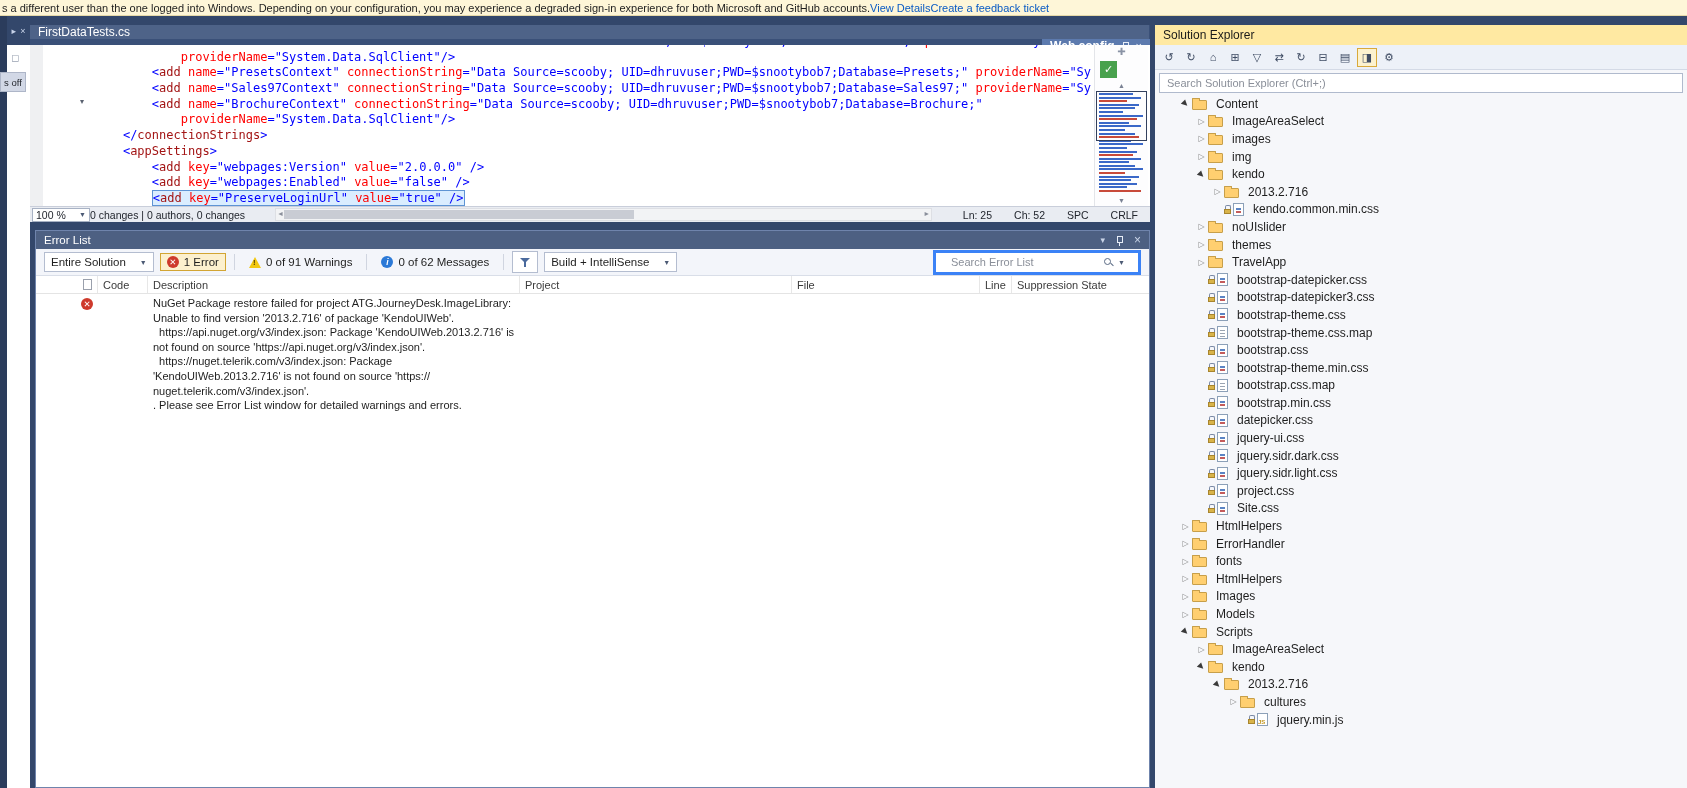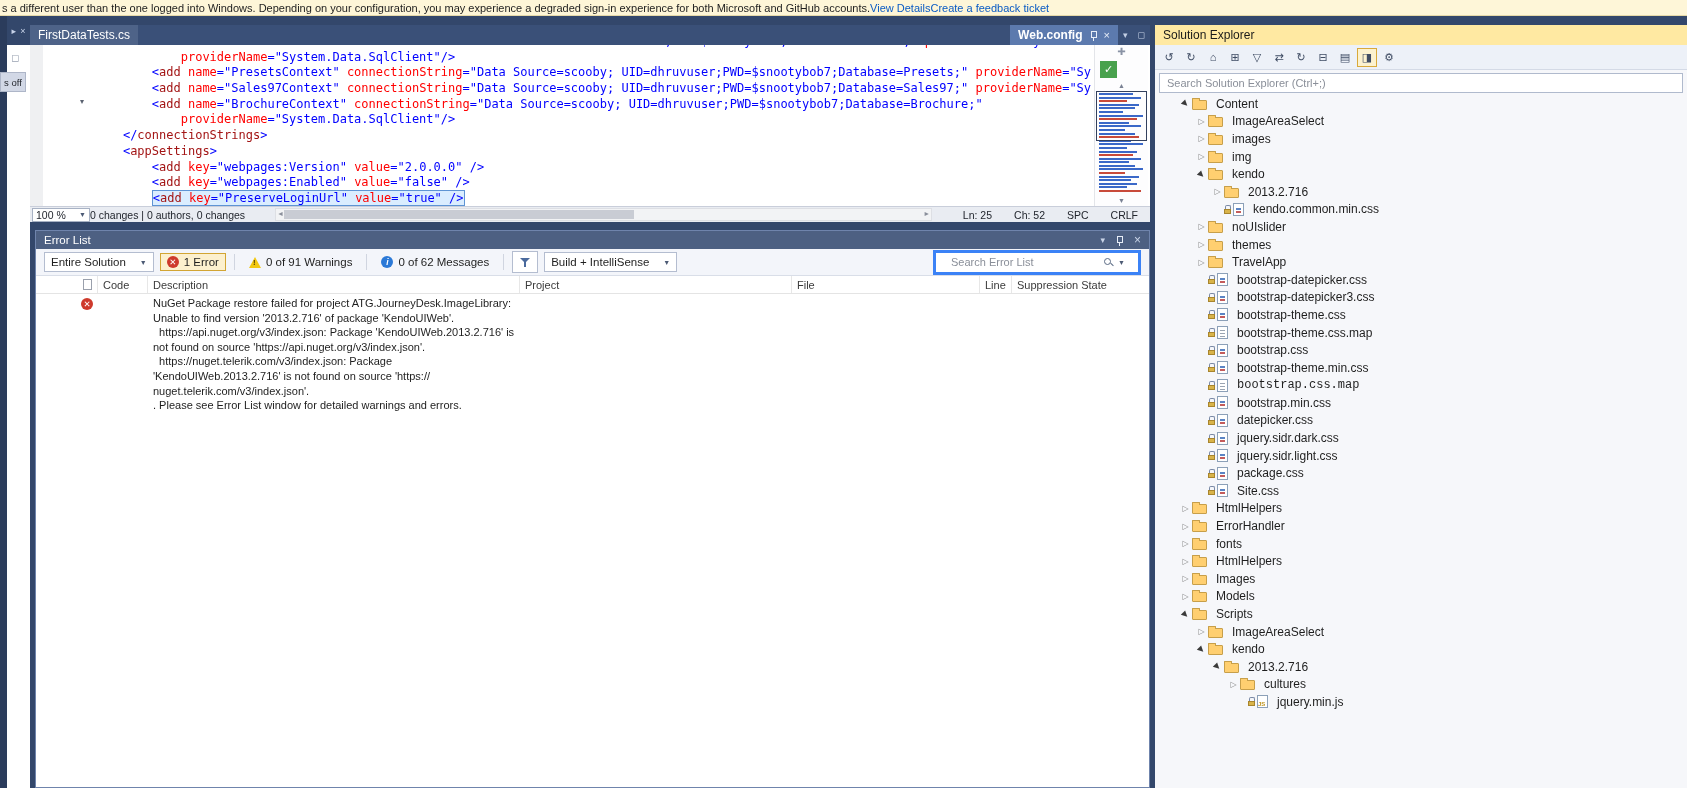--- a/index.html
+++ b/index.html
@@ -11,21 +11,21 @@
 
   
   .left-rail{position:absolute;left:0;top:16px;width:7px;bottom:0;background:#2B3C5C;}
   .left-gutter{position:absolute;left:7px;top:16px;width:23px;bottom:0;background:#FFFFFF;}
   .lg-dark{position:absolute;left:0;top:0;right:0;height:29px;background:#33476B;display:flex;align-items:center;justify-content:center;gap:4px;color:#C7D2E8;font-size:9px;}
   .lg-tool{position:absolute;left:4px;top:36px;color:#9AA3B2;font-size:10px;}
   .sidetab{position:absolute;left:0;top:72px;width:26px;height:20px;background:#D2D8E6;border:1px solid #AEB6C8;box-sizing:border-box;color:#24272E;font-size:9.5px;display:flex;align-items:center;justify-content:center;z-index:3;}
 
   
   .editor{position:absolute;left:30px;top:25px;width:1120px;height:197px;}
-  .tabstrip{position:absolute;top:0;left:0;right:0;height:20px;background:#3A5078;display:flex;align-items:stretch;}
+  .tabstrip{position:absolute;top:0;left:0;right:0;height:20px;background:#3A5078;display:flex;align-items:stretch;flex-direction:column;}
   .tab{display:flex;align-items:center;padding:0 8px;font-size:12px;color:#FFFFFF;gap:6px;cursor:pointer;}
   .tab.inactive{background:#4E6388;margin-right:1px;}
   .tab.active{background:#5C7AAE;font-weight:bold;margin-left:auto;}
   .strip-icon{display:flex;align-items:center;padding:0 5px;color:#C3CFE4;font-size:9px;}
   .tab-close{font-size:11px;font-weight:normal;color:#E8EEF8;}
   .icon-pin{position:relative;width:9px;height:11px;display:inline-block;color:#E8EEF8;}
   .icon-pin::before{content:"";position:absolute;left:2px;top:1px;width:4px;height:5px;border:1px solid currentColor;}
   .icon-pin::after{content:"";position:absolute;left:4px;top:8px;width:1px;height:3px;background:currentColor;}
 
   .codearea{position:absolute;top:20px;left:0;right:0;bottom:15px;background:#FFFFFF;overflow:hidden;}
@@ -396,21 +396,21 @@
           <span class="i-lock"></span>
           <span class="i-css"></span>
           <span class="se-label">bootstrap.css</span>
         </div>
         <div class="se-row" style="padding-left: 40px;">
           <span class="arr"></span>
           <span class="i-lock"></span>
           <span class="i-css"></span>
           <span class="se-label">bootstrap-theme.min.css</span>
         </div>
-        <div class="se-row" style="padding-left: 40px; font-family: Liberation Mono, monospace;">
+        <div class="se-row" style="padding-left: 40px;">
           <span class="arr"></span>
           <span class="i-lock"></span>
           <span class="i-map"></span>
           <span class="se-label">bootstrap.css.map</span>
         </div>
         <div class="se-row" style="padding-left: 40px;">
           <span class="arr"></span>
           <span class="i-lock"></span>
           <span class="i-css"></span>
           <span class="se-label">bootstrap.min.css</span>
@@ -418,33 +418,39 @@
         <div class="se-row" style="padding-left: 40px;">
           <span class="arr"></span>
           <span class="i-lock"></span>
           <span class="i-css"></span>
           <span class="se-label">datepicker.css</span>
         </div>
         <div class="se-row" style="padding-left: 40px;">
           <span class="arr"></span>
           <span class="i-lock"></span>
           <span class="i-css"></span>
+          <span class="se-label">jquery-ui.css</span>
+        </div>
+        <div class="se-row" style="padding-left: 40px;">
+          <span class="arr"></span>
+          <span class="i-lock"></span>
+          <span class="i-css"></span>
           <span class="se-label">jquery.sidr.dark.css</span>
         </div>
         <div class="se-row" style="padding-left: 40px;">
           <span class="arr"></span>
           <span class="i-lock"></span>
           <span class="i-css"></span>
           <span class="se-label">jquery.sidr.light.css</span>
         </div>
         <div class="se-row" style="padding-left: 40px;">
           <span class="arr"></span>
           <span class="i-lock"></span>
           <span class="i-css"></span>
-          <span class="se-label">package.css</span>
+          <span class="se-label">project.css</span>
         </div>
         <div class="se-row" style="padding-left: 40px;">
           <span class="arr"></span>
           <span class="i-lock"></span>
           <span class="i-css"></span>
           <span class="se-label">Site.css</span>
         </div>
         <div class="se-row" style="padding-left: 24px;">
           <span class="arr">▷</span>
           <span class="i-folder"></span>

